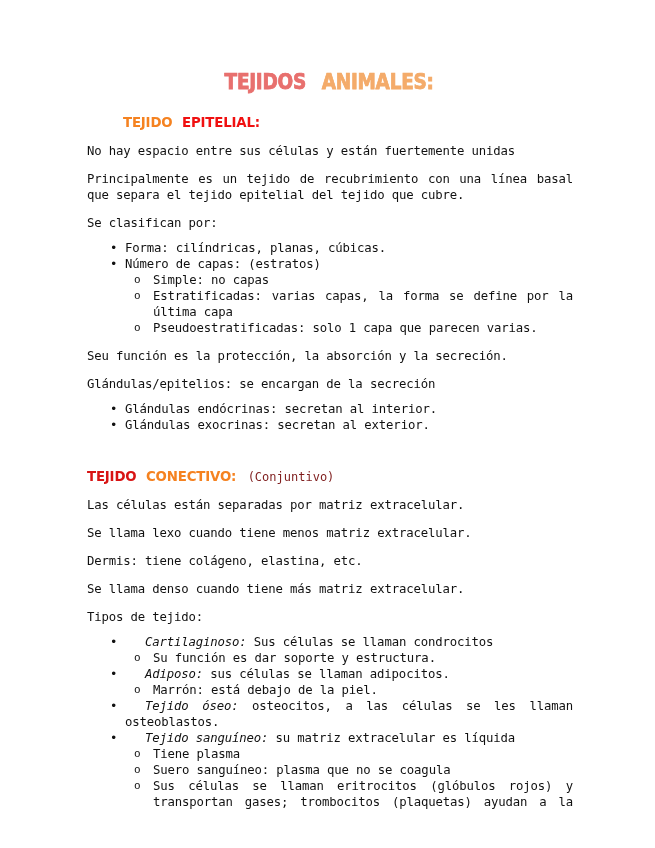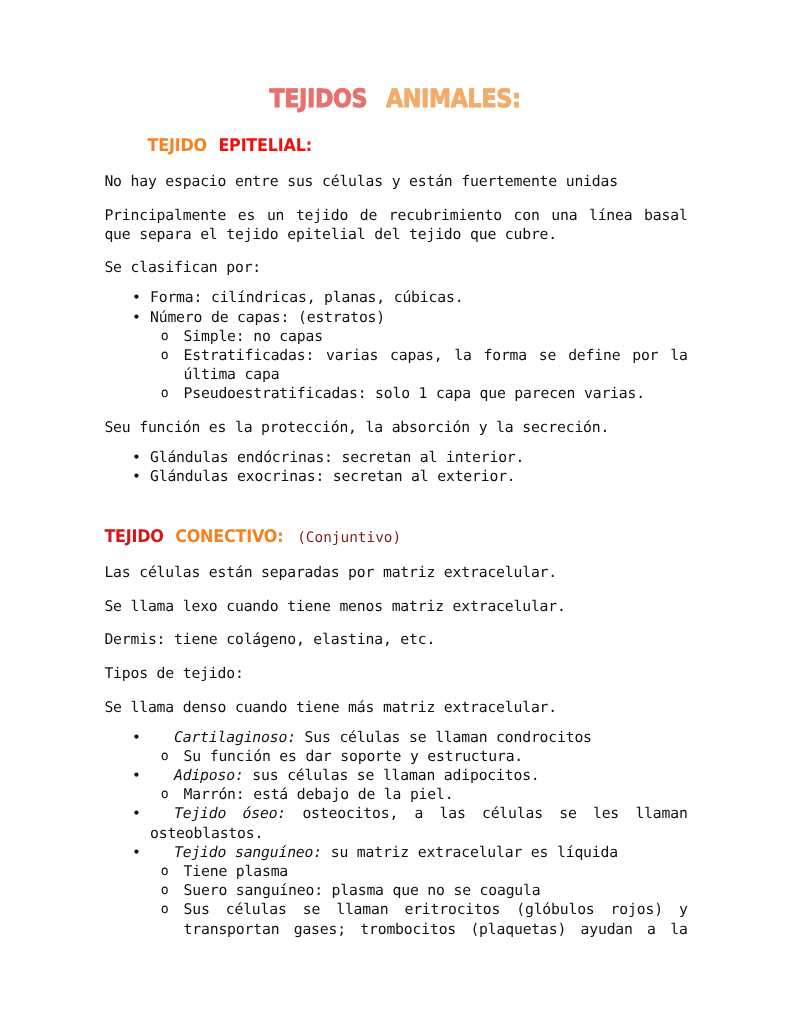--- a/index.html
+++ b/index.html
@@ -189,42 +189,43 @@
           </li>
           <li>
             <span class="bullet-o">o</span>
             <span>Pseudoestratificadas: solo 1 capa que parecen varias.</span>
           </li>
         </ul>
       </li>
     </ul>
 
     <p class="body">Seu función es la protección, la absorción y la secreción.</p>
+    <p class="body">Glándulas/epitelios: se encargan de la secreción</p>
 
     <ul class="lvl1">
       <li>
         <span class="bullet">•</span>
         <span>Glándulas endócrinas: secretan al interior.</span>
       </li>
       <li>
         <span class="bullet">•</span>
         <span>Glándulas exocrinas: secretan al exterior.</span>
       </li>
     </ul>
 
     <div class="section-head sec2">
       <span class="h-dark-red">TEJIDO</span>
       <span class="h-orange">CONECTIVO:</span><span class="h-note">(Conjuntivo)</span>
     </div>
 
     <p class="body">Las células están separadas por matriz extracelular.</p>
     <p class="body">Se llama lexo cuando tiene menos matriz extracelular.</p>
     <p class="body">Dermis: tiene colágeno, elastina, etc.</p>
+    <p class="body">Se llama denso cuando tiene más matriz extracelular.</p>
     <p class="body">Tipos de tejido:</p>
-    <p class="body">Se llama denso cuando tiene más matriz extracelular.</p>
 
     <ul class="lvl1">
 
       <li>
         <span class="bullet">•</span>
         <span class="term">Cartilaginoso:</span><span> Sus células se llaman condrocitos</span>
         <ul class="lvl2">
           <li>
             <span class="bullet-o">o</span>
             <span>Su función es dar soporte y estructura.</span>

